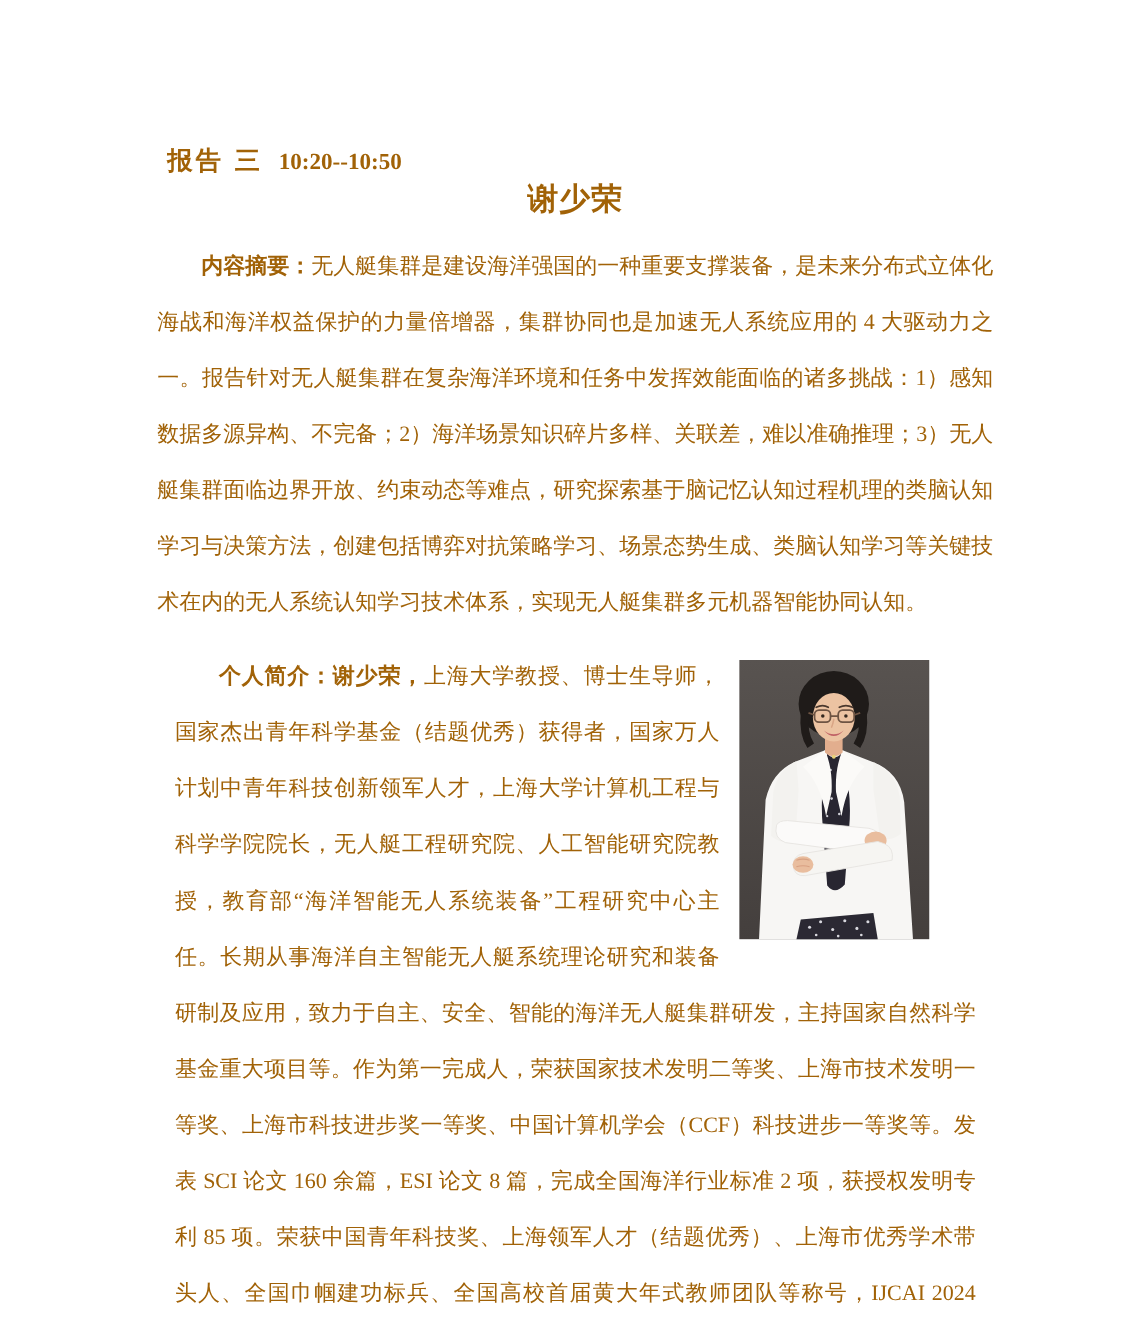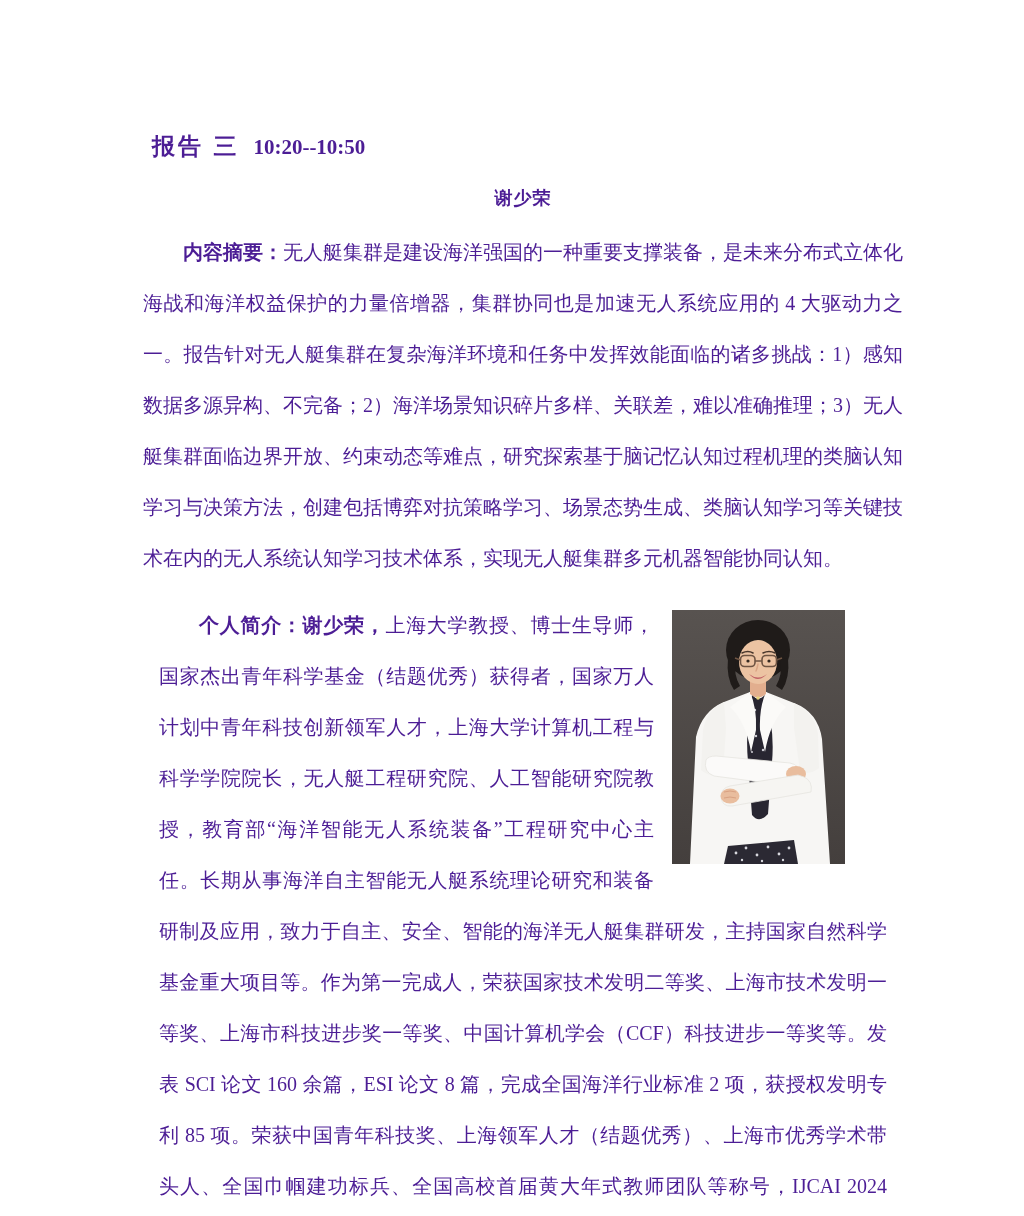--- a/index.html
+++ b/index.html
@@ -1,21 +1,21 @@
 <!DOCTYPE html>
 <html><head>
 <meta charset="utf-8">
 <style>
   html, body { margin: 0; padding: 0; background: #ffffff; }
   .page {
     position: relative;
     width: 1024px;
     height: 1216px;
     background: #ffffff;
-    color: #4c1d95;
+    color: #a16207;
     font-family: "Liberation Serif", serif;
     overflow: hidden;
   }
   .content {
     position: absolute;
     left: 143px;
     top: 131px;
     width: 760px;
   }
   .report-header {
@@ -36,25 +36,24 @@
   }
   .talk-title {
     margin: 21px 0 0 0;
     text-align: center;
     font-family: "Liberation Sans", sans-serif;
     font-weight: 700;
     font-size: 24px;
     letter-spacing: 1px;
   }
   .speaker-name {
-    margin-top: 24px;
     text-align: center;
     font-family: "Liberation Sans", sans-serif;
     font-weight: 700;
-    font-size: 18px;
+    font-size: 28px;
     letter-spacing: 1px;
   }
   .para {
     font-size: 20px;
     line-height: 51px;
     text-align: justify;
     text-justify: inter-ideograph;
     text-indent: 40px;
   }
   .abstract { margin: 17px 0 0 0; }

